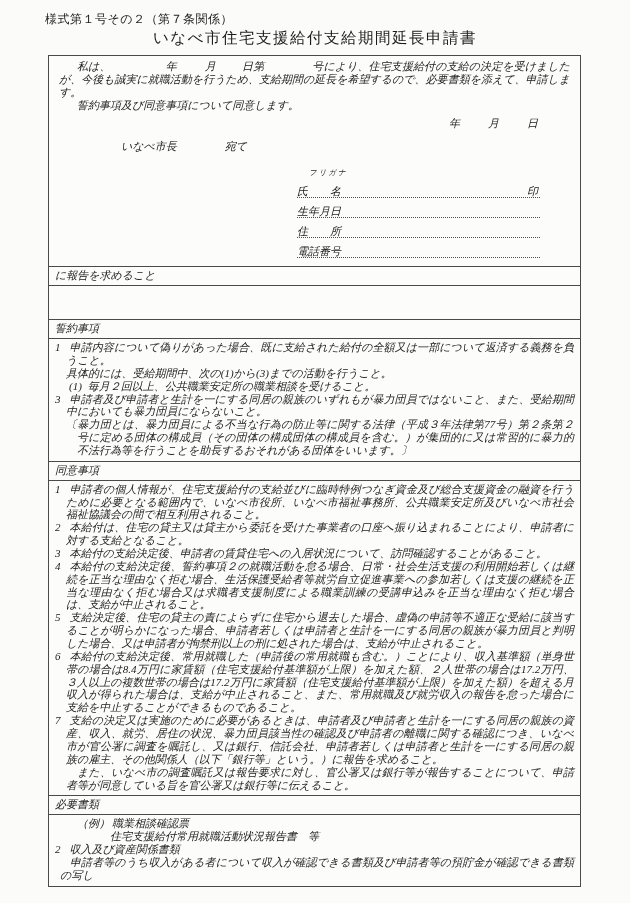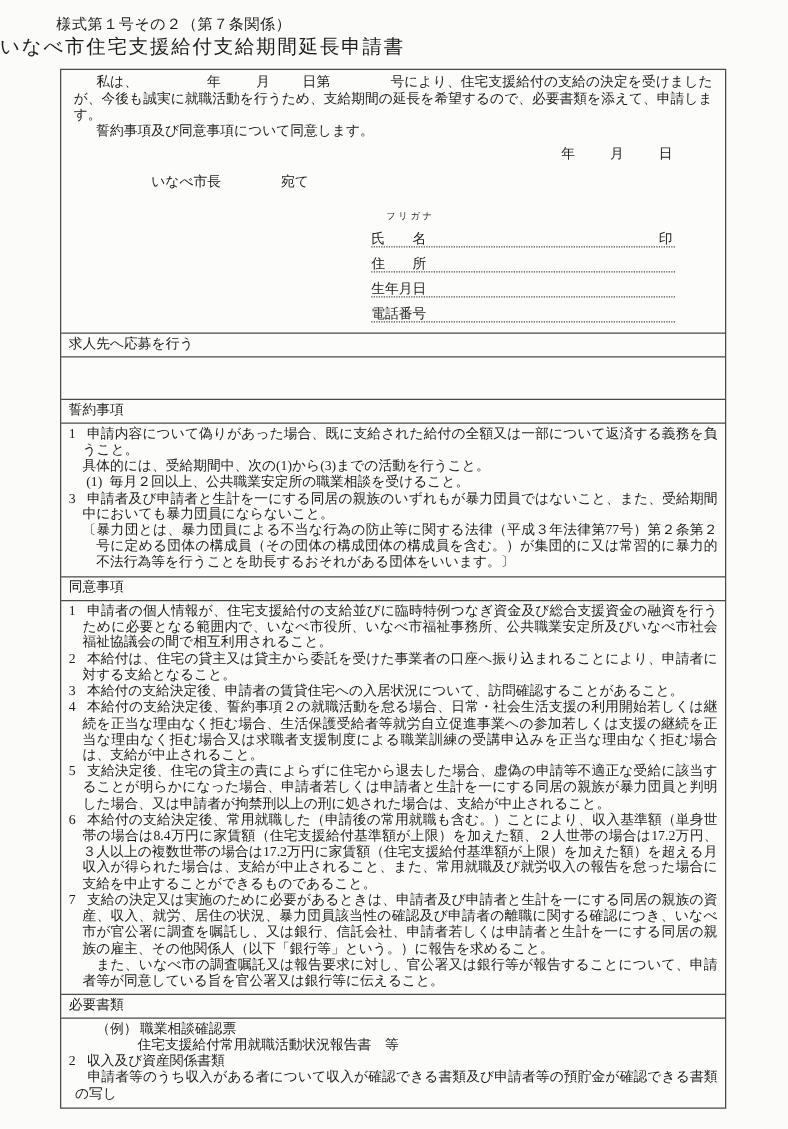--- a/index.html
+++ b/index.html
@@ -13,28 +13,28 @@
     -webkit-font-smoothing:antialiased;
     overflow:hidden;
   }
   .page{position:relative;width:616px;height:903px;}
   .form-label{
     position:absolute;left:45px;top:12px;
     font-size:12px;letter-spacing:.5px;
   }
   .doc-title{
     position:absolute;left:0;top:29px;width:630px;
-    text-align:left;font-size:15.5px;letter-spacing:1.5px;
+    text-align:center;font-size:15.5px;letter-spacing:1.5px;
   }
   .sheet{
     position:absolute;left:48px;top:55px;width:531px;
     border:1px solid #4a4a4a;
     background:#fcfcfb;
   }
-  .sec{border-top:1px solid #4a4a4a;}
+  .sec{border-top:1px solid #4a4a4a;font-style:italic;}
   .sec:first-child{border-top:none;}
   
   .box1{padding:4px 10px 2px 10px;}
   .intro{margin:0;text-align:justify;text-indent:18px;}
   .gap{display:inline-block;height:1px;}
   .g55{width:55px;} .g28{width:28px;} .g26{width:26px;} .g48{width:48px;}
   .agree-line{margin:0;text-indent:18px;}
   .date-line{margin:6px 0 0 0;text-align:right;padding-right:32px;}
   .date-line .dsep{display:inline-block;width:28px;height:1px;}
   .addressee{margin:10px 0 16px 0;padding-left:62px;}
@@ -85,35 +85,35 @@
       <p class="addressee"><span>いなべ市長</span><span class="to">宛て</span></p>
 
       <div class="name-block">
         <p class="furigana">フリガナ</p>
         <div class="field-row">
           <span class="flabel">氏　　名</span>
           <span class="fline"></span>
           <span class="stamp">印</span>
         </div>
         <div class="field-row">
-          <span class="flabel">住　　所</span>
+          <span class="flabel">生年月日</span>
           <span class="fline"></span>
         </div>
         <div class="field-row">
-          <span class="flabel">生年月日</span>
+          <span class="flabel">住　　所</span>
           <span class="fline"></span>
         </div>
         <div class="field-row">
           <span class="flabel">電話番号</span>
           <span class="fline"></span>
         </div>
       </div>
     </div>
 
-    <div class="sec sec-header">求人先へ応募を行う</div>
+    <div class="sec sec-header">に報告を求めること</div>
     <div class="sec reason-area"></div>
 
     <div class="sec sec-header">誓約事項</div>
     <div class="sec items">
       <p class="item"><span class="num">1</span><span>申請内容について偽りがあった場合、既に支給された給付の全額又は一部について返済する義務を負うこと。</span></p>
       <p class="subline">具体的には、受給期間中、次の(1)から(3)までの活動を行うこと。</p>
       <p class="point"><span class="pnum">(1)</span><span>毎月２回以上、公共職業安定所の職業相談を受けること。</span></p>
       <p class="item"><span class="num">3</span><span>申請者及び申請者と生計を一にする同居の親族のいずれもが暴力団員ではないこと、また、受給期間中においても暴力団員にならないこと。</span></p>
       <p class="note">〔暴力団とは、暴力団員による不当な行為の防止等に関する法律（平成３年法律第77号）第２条第２号に定める団体の構成員（その団体の構成団体の構成員を含む。）が集団的に又は常習的に暴力的不法行為等を行うことを助長するおそれがある団体をいいます。〕</p>
     </div>

